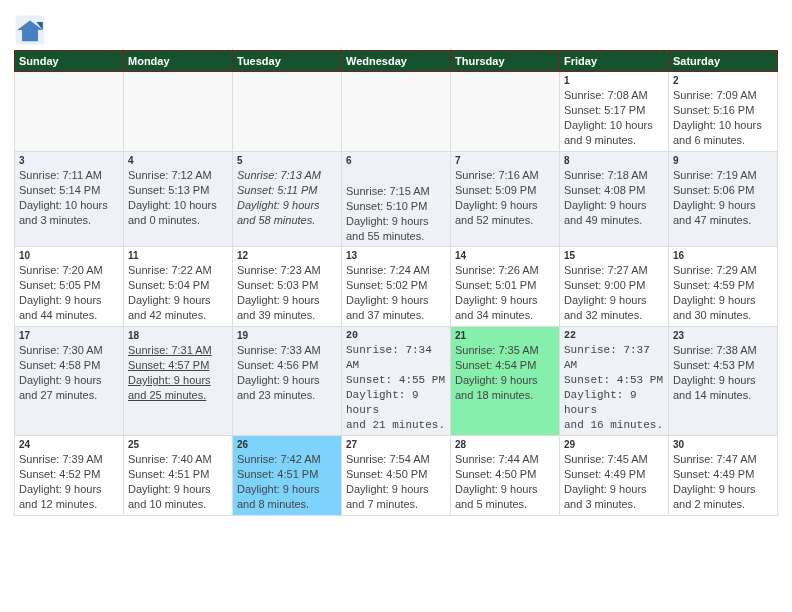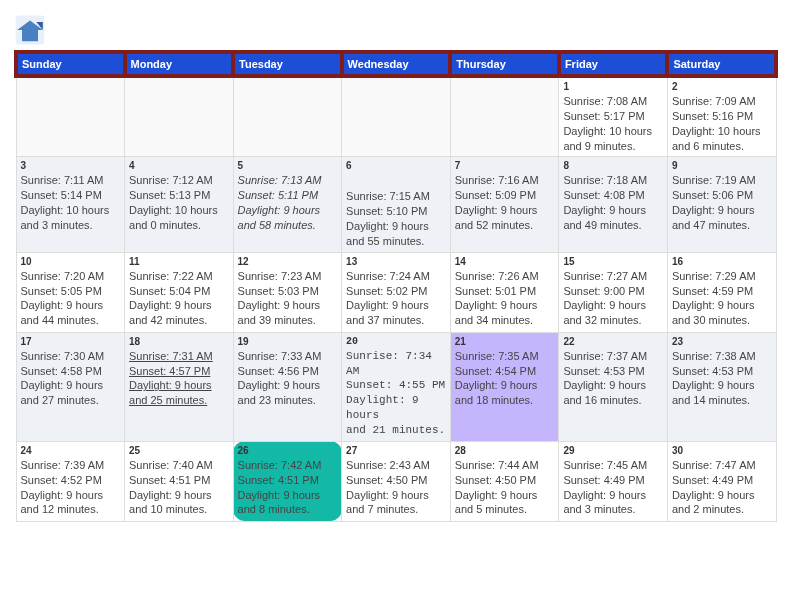--- a/index.html
+++ b/index.html
@@ -51,27 +51,27 @@
     .location {
       font-size: 13px;
       color: #555;
     }
     .calendar {
       width: 100%;
       border-collapse: collapse;
       margin-top: 4px;
     }
     .calendar th {
-      background-color: #1d4ed8;
+      background-color: #14532d;
       color: #fff;
       font-size: 11px;
       font-weight: bold;
       padding: 4px 4px;
       text-align: left;
-      border: 4px solid #7f1d1d;
+      border: 1px solid #7f1d1d;
     }
     .calendar td {
       width: 109px;
       vertical-align: top;
       font-size: 9.5px;
       color: #333;
       padding: 3px 4px;
       border: 1px solid #ddd;
       height: 80px;
     }
@@ -275,28 +275,28 @@
 Daylight: 9 hours
 and 23 minutes.</div>
           </td>
           <td class="has-data" style="background: rgb(238, 242, 247); font-family: Liberation Mono, monospace;">
             <span class="day-num">20</span>
             <div class="day-info" style="white-space: pre-line;">Sunrise: 7:34 AM
 Sunset: 4:55 PM
 Daylight: 9 hours
 and 21 minutes.</div>
           </td>
-          <td class="has-data" style="background: #c4b5fd;">
+          <td class="has-data" style="background: #86efac;">
             <span class="day-num">21</span>
             <div class="day-info" style="white-space: pre-line;">Sunrise: 7:35 AM
 Sunset: 4:54 PM
 Daylight: 9 hours
 and 18 minutes.</div>
           </td>
-          <td class="has-data" style="background: rgb(238, 242, 247);">
+          <td class="has-data" style="background: rgb(238, 242, 247); font-family: Liberation Mono, monospace;">
             <span class="day-num">22</span>
             <div class="day-info" style="white-space: pre-line;">Sunrise: 7:37 AM
 Sunset: 4:53 PM
 Daylight: 9 hours
 and 16 minutes.</div>
           </td>
           <td class="has-data" style="background: rgb(238, 242, 247);">
             <span class="day-num">23</span>
             <div class="day-info" style="white-space: pre-line;">Sunrise: 7:38 AM
 Sunset: 4:53 PM
@@ -312,30 +312,30 @@
 Daylight: 9 hours
 and 12 minutes.</div>
           </td>
           <td class="has-data" style="background: rgb(255, 255, 255);">
             <span class="day-num">25</span>
             <div class="day-info" style="white-space: pre-line;">Sunrise: 7:40 AM
 Sunset: 4:51 PM
 Daylight: 9 hours
 and 10 minutes.</div>
           </td>
-          <td class="has-data" style="background: #14b8a6; border-radius: 12px;">
+          <td class="has-data" style="background: #7dd3fc;">
             <span class="day-num">26</span>
             <div class="day-info" style="white-space: pre-line;">Sunrise: 7:42 AM
 Sunset: 4:51 PM
 Daylight: 9 hours
 and 8 minutes.</div>
           </td>
           <td class="has-data" style="background: rgb(255, 255, 255);">
             <span class="day-num">27</span>
-            <div class="day-info" style="white-space: pre-line;">Sunrise: 2:43 AM
+            <div class="day-info" style="white-space: pre-line;">Sunrise: 7:54 AM
 Sunset: 4:50 PM
 Daylight: 9 hours
 and 7 minutes.</div>
           </td>
           <td class="has-data" style="background: rgb(255, 255, 255);">
             <span class="day-num">28</span>
             <div class="day-info" style="white-space: pre-line;">Sunrise: 7:44 AM
 Sunset: 4:50 PM
 Daylight: 9 hours
 and 5 minutes.</div>

